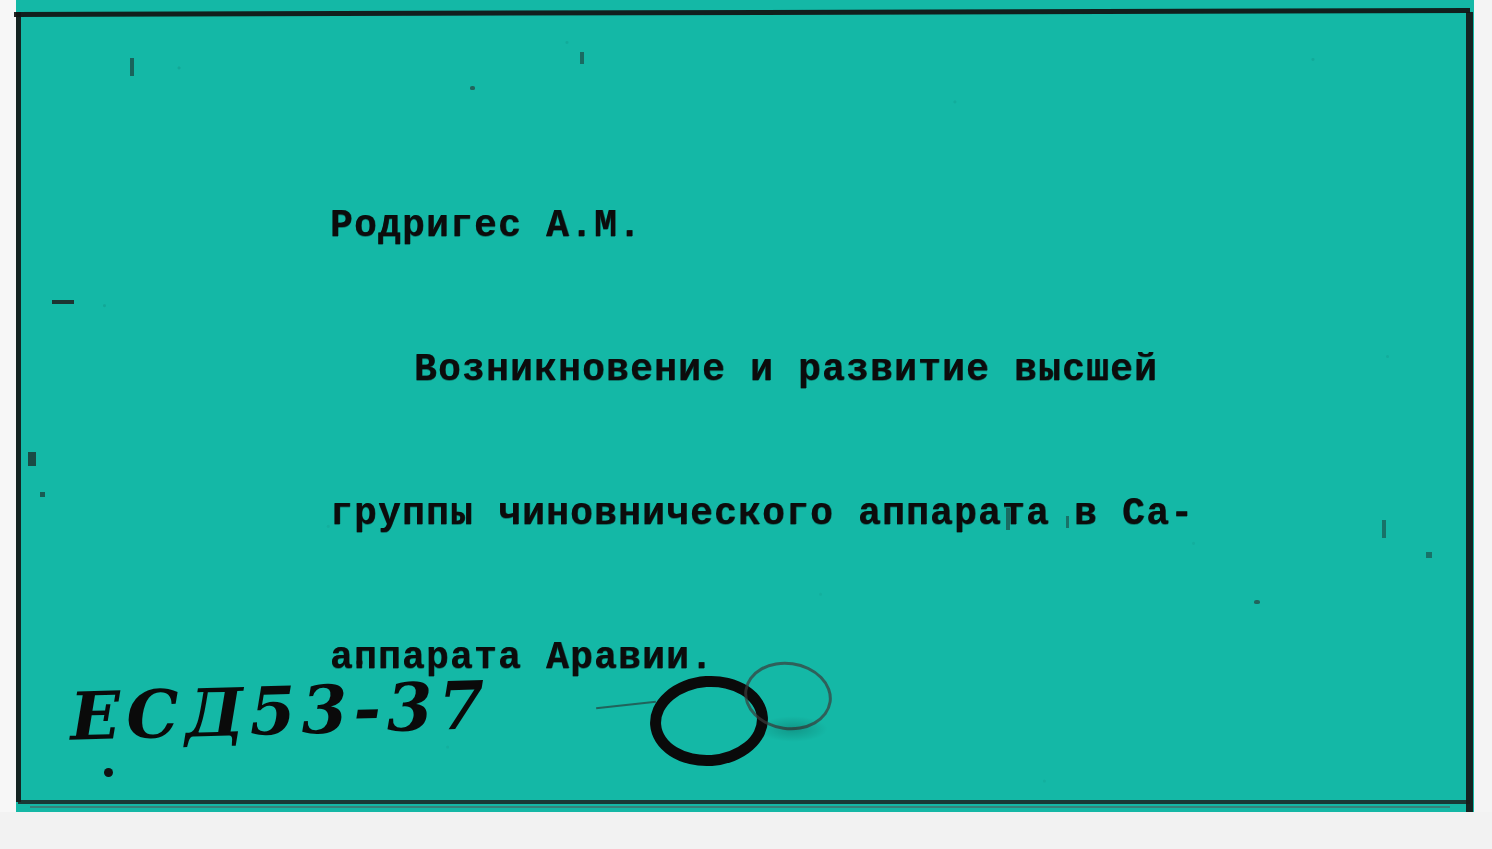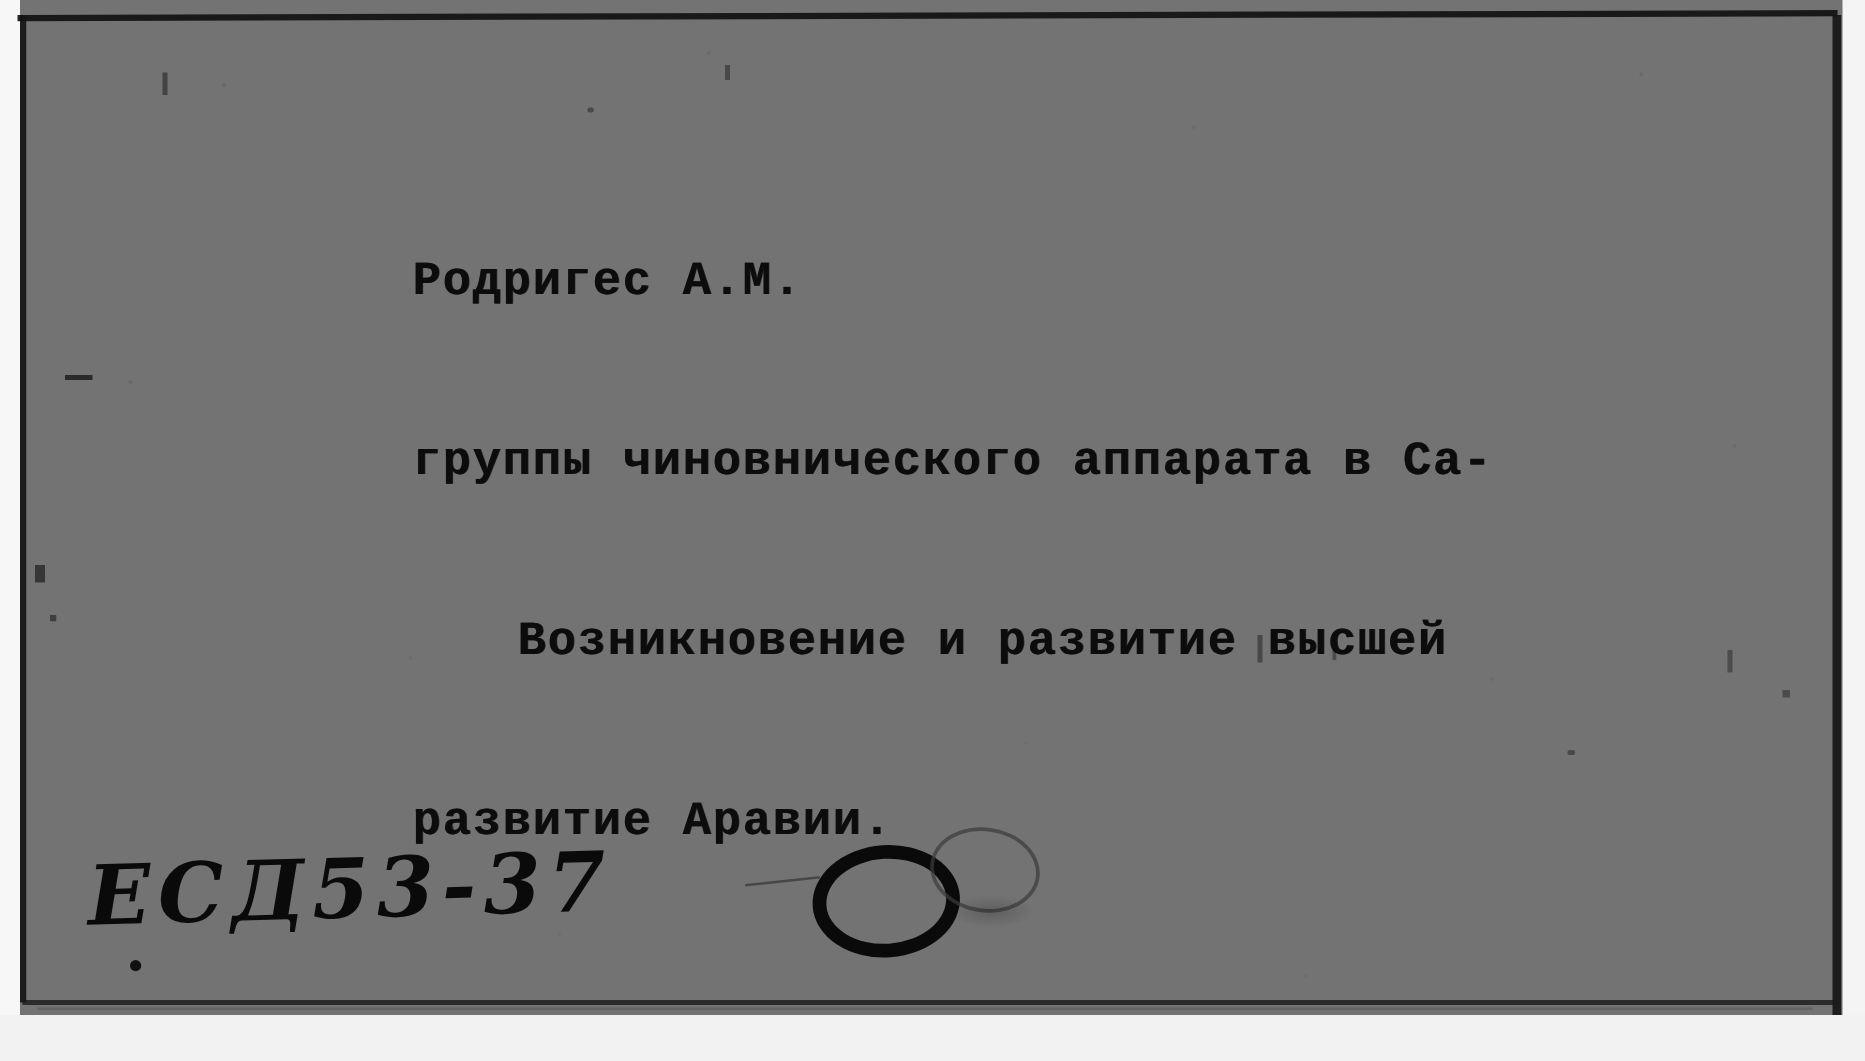--- a/index.html
+++ b/index.html
@@ -14,21 +14,21 @@
     font-family: "Liberation Mono", "DejaVu Sans Mono", monospace;
   }
 
   
   .card {
     position: absolute;
     left: 0;
     top: 0;
     width: 1492px;
     height: 849px;
-    background: #737373;
+    background: #14b8a6;
     overflow: hidden;
   }
 
   
   .grain {
     position: absolute;
     inset: 0;
     pointer-events: none;
     background-image:
       radial-gradient(circle at 12% 8%, rgba(0,0,0,0.10) 0 1px, transparent 2px),
@@ -203,23 +203,23 @@
   <div class="mark" style="left:1006px; top:508px; width:4px; height:22px; opacity:.5;"></div>
   <div class="mark" style="left:1066px; top:516px; width:3px; height:12px; opacity:.45;"></div>
   <div class="mark" style="left:1382px; top:520px; width:4px; height:18px; opacity:.45;"></div>
   <div class="mark" style="left:1426px; top:552px; width:6px; height:6px; opacity:.45;"></div>
   <div class="speck" style="left:1254px; top:600px; width:6px; height:4px;"></div>
   <div class="speck" style="left:356px; top:660px; width:7px; height:5px;"></div>
   <div class="speck" style="left:470px; top:86px; width:5px; height:4px;"></div>
 
   <div class="typed">
     <span class="ln">Родригес А.М.</span>
+    <span class="ln ind">Возникновение и развитие высшей</span>
     <span class="ln">группы чиновнического аппарата в Са-</span>
-    <span class="ln ind">Возникновение и развитие высшей</span>
-    <span class="ln">развитие Аравии.</span>
+    <span class="ln">аппарата Аравии.</span>
     
     
   </div>
 
   <div class="shelfmark">ECД53-37</div>
   <div class="shelf-dot"></div>
 
   <div class="ring-tail"></div>
   <div class="ring-solid"></div>
   <div class="ring-faint"></div>

